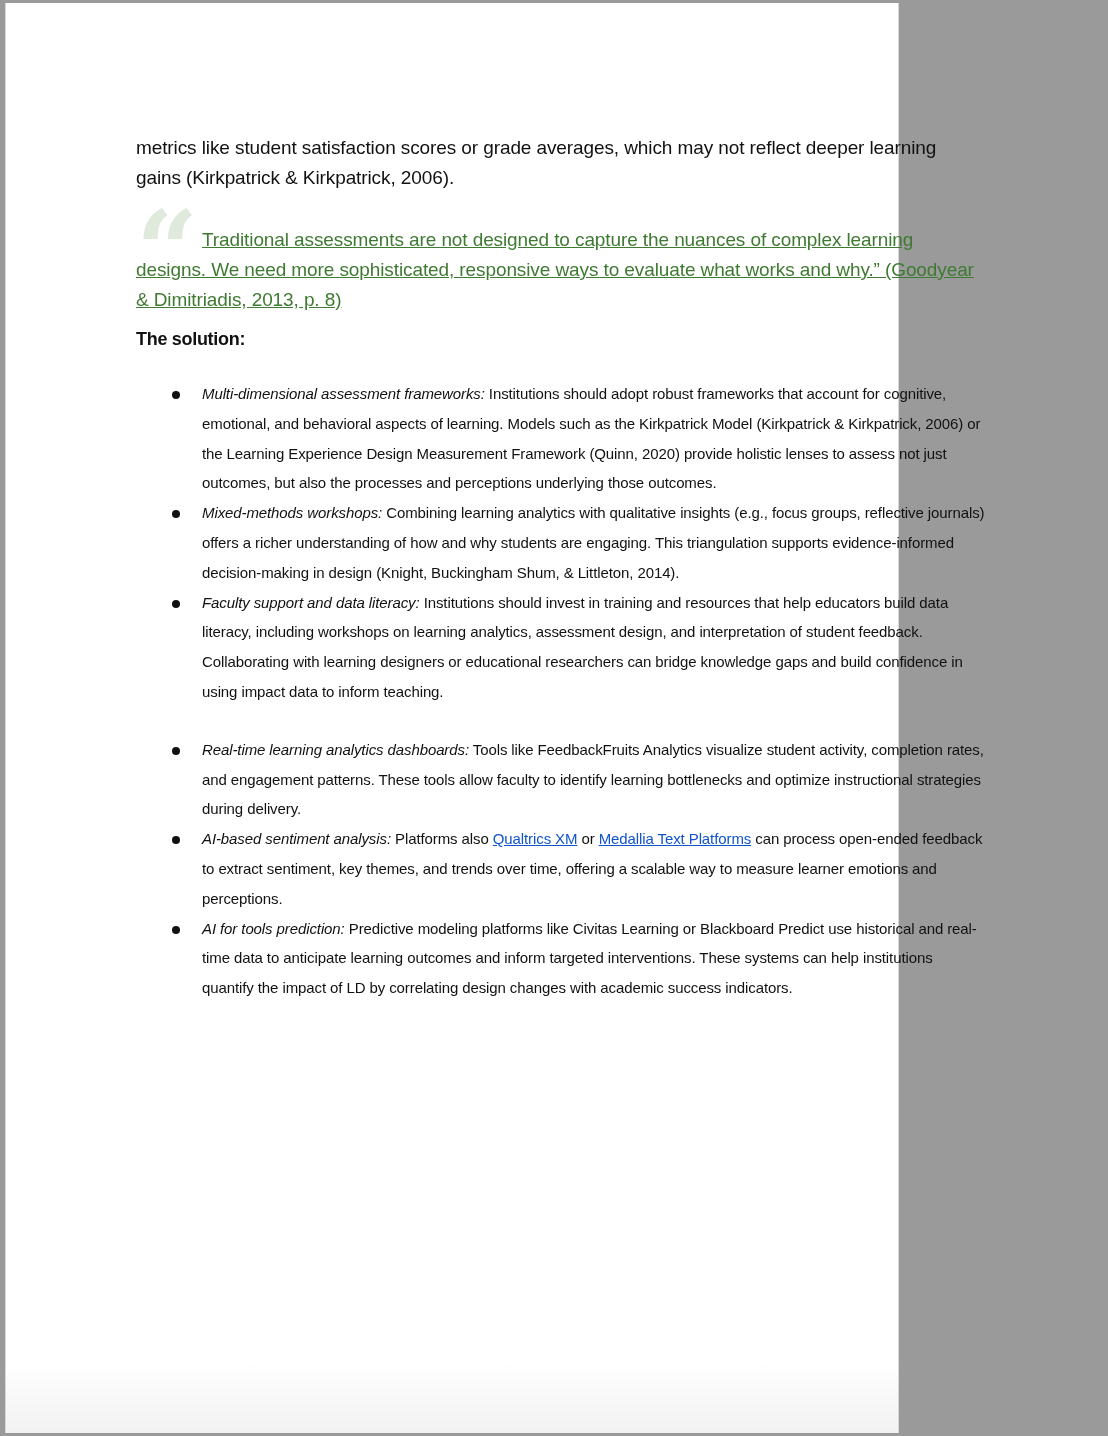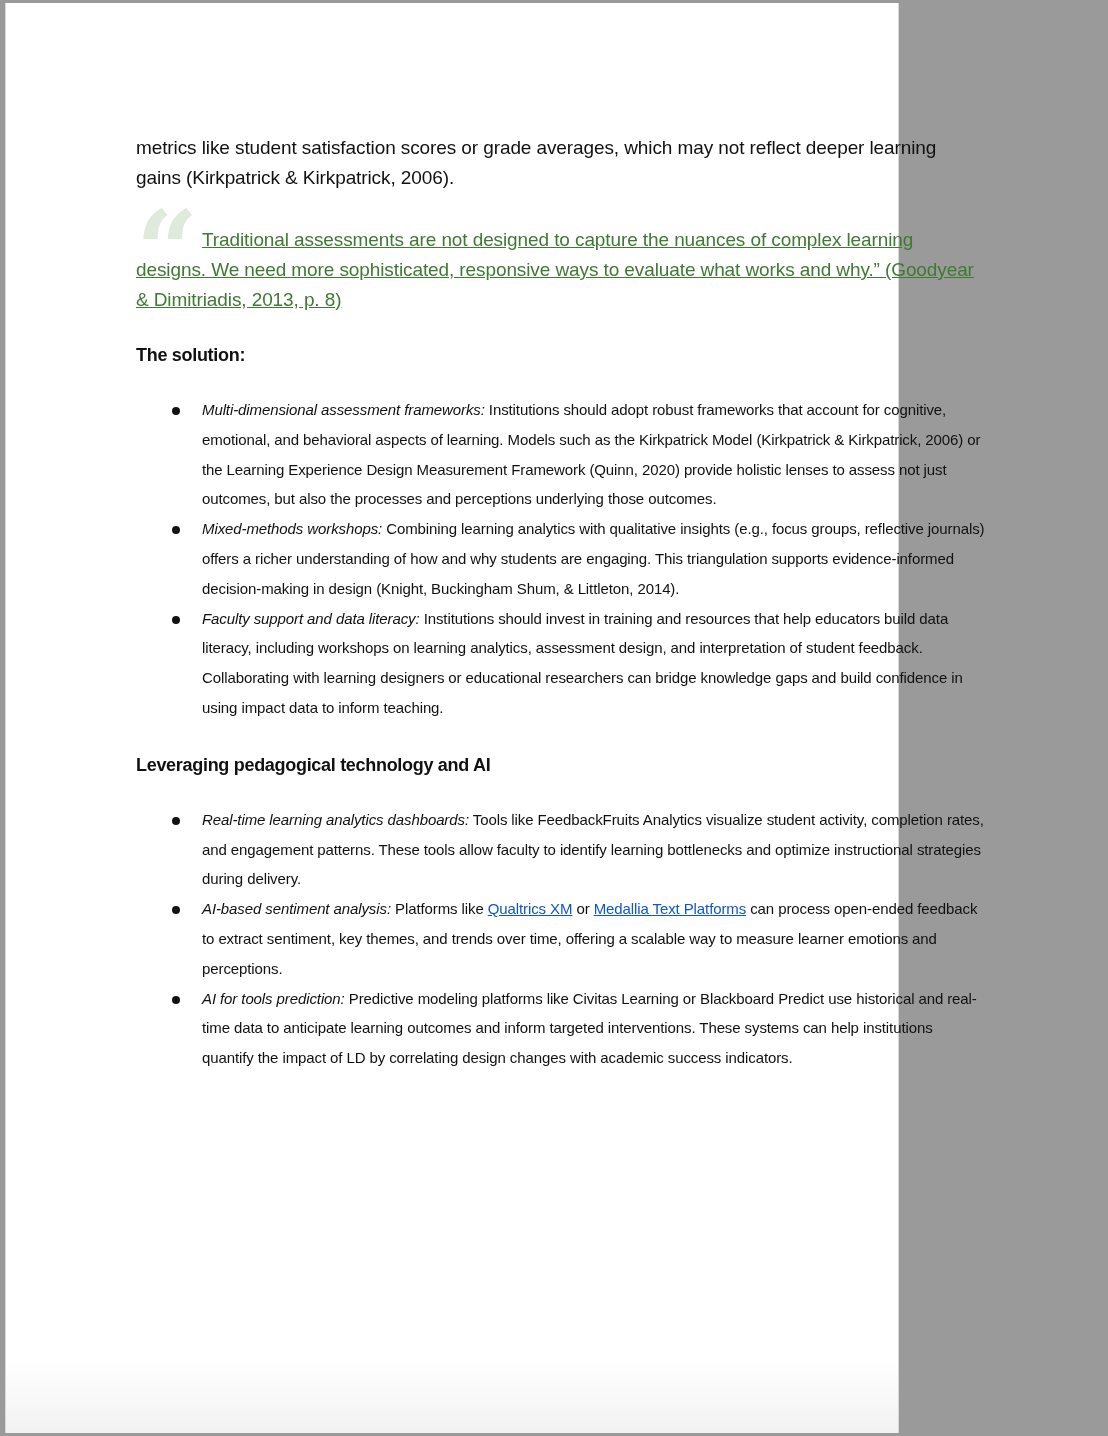--- a/index.html
+++ b/index.html
@@ -63,21 +63,21 @@
       text-indent: 66px;
       text-decoration: underline;
     }
     .heading {
       font-weight: bold;
       font-size: 18px;
       line-height: 24px;
       letter-spacing: -0.3px;
       color: #111;
     }
-    .heading.h1 { margin-top: 28px; }
+    .heading.h1 { margin-top: 12px; }
     .heading.h2 { margin-top: 30px; }
     ul.bullets {
       list-style: none;
       margin-top: 28px;
     }
     ul.bullets li {
       position: relative;
       padding-left: 66px;
       font-size: 15px;
       line-height: 29.8px;
@@ -122,30 +122,29 @@
       <li>
         <span class="bullet"></span>
         <span class="term">Mixed-methods workshops:</span><span> Combining learning analytics with qualitative insights (e.g., focus groups, reflective journals) offers a richer understanding of how and why students are engaging. This triangulation supports evidence-informed decision-making in design (Knight, Buckingham Shum, &amp; Littleton, 2014).</span>
       </li>
       <li>
         <span class="bullet"></span>
         <span class="term">Faculty support and data literacy:</span><span> Institutions should invest in training and resources that help educators build data literacy, including workshops on learning analytics, assessment design, and interpretation of student feedback. Collaborating with learning designers or educational researchers can bridge knowledge gaps and build confidence in using impact data to inform teaching.</span>
       </li>
     </ul>
 
-    <h3 class="heading h2">Leveraging pedagogical technology and AI</h3>
 
     <ul class="bullets">
       <li>
         <span class="bullet"></span>
         <span class="term">Real-time learning analytics dashboards:</span><span> Tools like FeedbackFruits Analytics visualize student activity, completion rates, and engagement patterns. These tools allow faculty to identify learning bottlenecks and optimize instructional strategies during delivery.</span>
       </li>
       <li>
         <span class="bullet"></span>
-        <span class="term">AI-based sentiment analysis:</span><span> Platforms like </span><a class="link" href="#">Qualtrics XM</a><span> or </span><a class="link" href="#">Medallia Text Platforms</a><span> can process open-ended feedback to extract sentiment, key themes, and trends over time, offering a scalable way to measure learner emotions and perceptions.</span>
+        <span class="term">AI-based sentiment analysis:</span><span> Platforms also </span><a class="link" href="#">Qualtrics XM</a><span> or </span><a class="link" href="#">Medallia Text Platforms</a><span> can process open-ended feedback to extract sentiment, key themes, and trends over time, offering a scalable way to measure learner emotions and perceptions.</span>
       </li>
       <li>
         <span class="bullet"></span>
         <span class="term">AI for tools prediction:</span><span> Predictive modeling platforms like Civitas Learning or Blackboard Predict use historical and real-time data to anticipate learning outcomes and inform targeted interventions. These systems can help institutions quantify the impact of LD by correlating design changes with academic success indicators.</span>
       </li>
     </ul>
 
   </div>
 </div>
 

